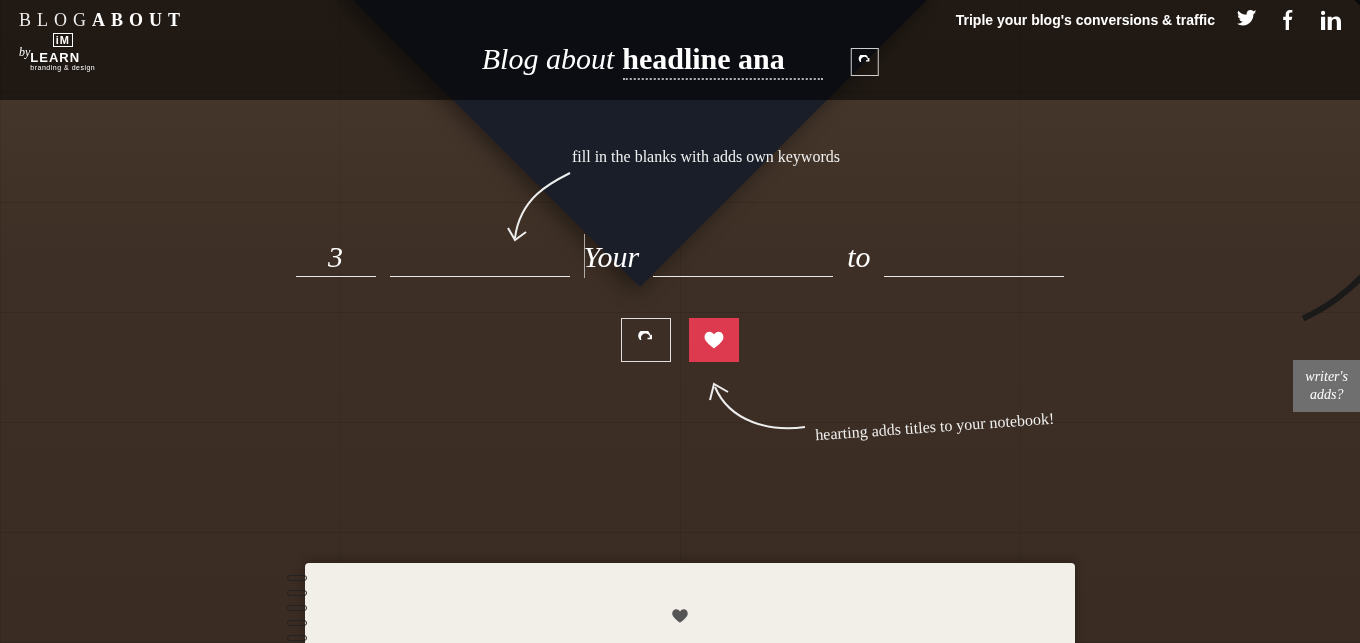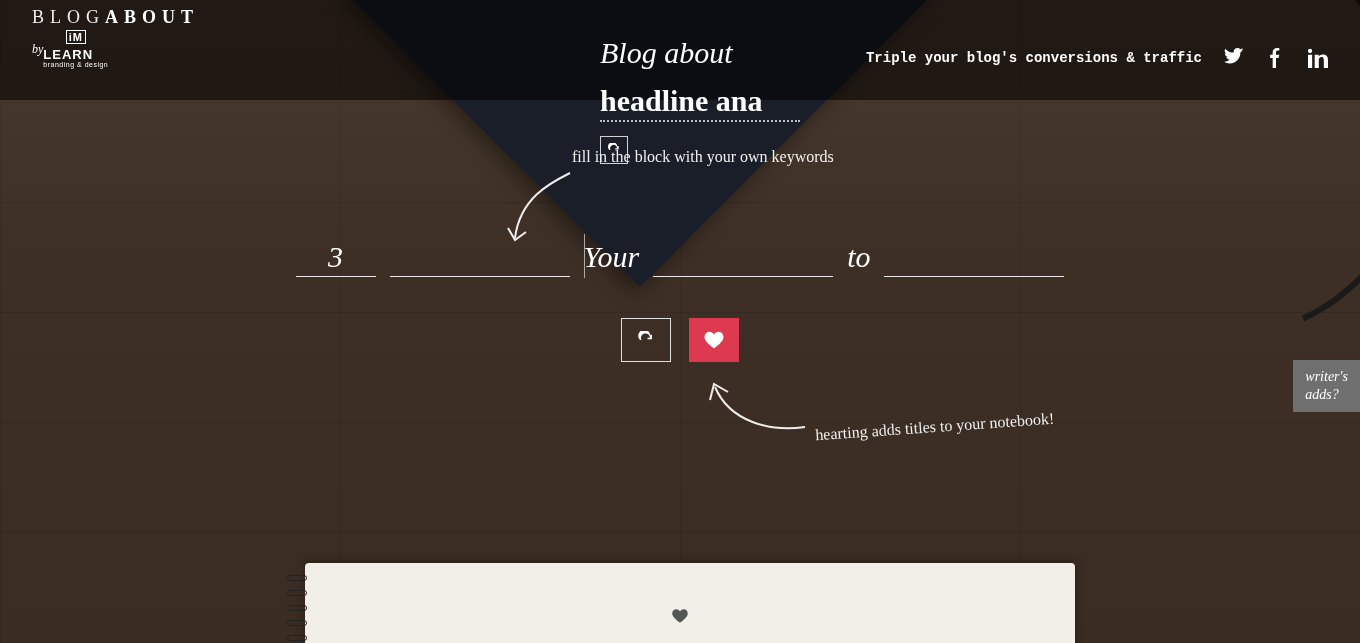--- a/index.html
+++ b/index.html
@@ -45,70 +45,69 @@
       height: 400px;
       border: 6px solid #1a1a1a;
       border-radius: 50%;
       border-left-color: transparent;
       border-bottom-color: transparent;
       transform: rotate(20deg);
       z-index: 2;
     }
     .header {
       position: absolute;
-      top: 8px; left: 0; right: 0;
+      top: 0; left: 0; right: 0;
       height: 60px;
       display: flex;
-      align-items: flex-end;
-      padding: 10px 32px 0;
+      align-items: flex-start;
+      padding: 10px 19px 0;
       z-index: 10;
       color: #fff;
     }
     .logo-area { display: flex; flex-direction: column; align-items: flex-start; }
     .logo-text { font-family: Georgia, serif; letter-spacing: 6px; font-size: 18px; }
     .logo-text .blog { font-weight: normal; color: #eee; }
     .logo-text .about { font-weight: bold; color: #fff; }
     .impact { display: flex; align-items: center; gap: 0; margin-top: 2px; font-style: italic; font-size: 12px; }
     .impact-box {
       display: inline-flex; align-items: center; gap: 4px;
       font-family: Arial, sans-serif; font-weight: bold; font-style: normal;
       font-size: 13px; letter-spacing: 1px; flex-direction: column;
     }
     .impact-m { display: inline-block; border: 1.5px solid #fff; padding: 0 2px; font-size: 11px; }
     .impact-sub { font-size: 7px; letter-spacing: 0.5px; font-weight: normal; }
     .header-right { margin-left: auto; display: flex; align-items: center; gap: 22px; }
-    .promo-text { font-family: Liberation Mono, monospace; font-weight: bold; font-size: 14px; color: #fff; }
+    .promo-text { font-family: Liberation Sans, sans-serif; font-weight: bold; font-size: 14px; color: #fff; }
     .learn-more-btn {
       background: #2db88b;
       color: #fff;
       border: none;
       border-radius: 24px;
       padding: 10px 22px;
       font-family: Arial, sans-serif;
       font-weight: bold;
       font-size: 13px;
       letter-spacing: 1.5px;
       cursor: pointer;
     }
     .social-icon { color: #fff; cursor: pointer; display: inline-flex; }
     .social-icon svg { width: 20px; height: 20px; fill: #fff; }
     .hero-line {
       position: absolute;
-      top: 36px;
+      top: 42px;
       left: 50%;
       transform: translateX(-50%);
       z-index: 10;
       color: #fff;
       font-family: Georgia, serif;
       font-style: italic;
       font-size: 30px;
       display: flex;
       align-items: baseline;
-      gap: 14px;
-      flex-direction: column;
+      gap: 8px;
     }
     .hero-input {
       font-family: Georgia, serif;
       font-weight: bold;
       font-size: 30px;
       background: transparent;
       border: none;
       border-bottom: 2px dotted rgba(255,255,255,0.7);
       color: #fff;
       width: 200px;
@@ -219,21 +218,21 @@
       top: 360px;
       background: #6f6f6f;
       color: #fff;
       font-family: Georgia, serif;
       font-style: italic;
       font-size: 14px;
       padding: 8px 12px;
       z-index: 10;
       cursor: pointer;
       line-height: 1.3;
-      text-align: left;
+      text-align: center;
     }
     .notebook {
       position: absolute;
       bottom: -10px;
       left: 50%;
       transform: translateX(-50%);
       width: 790px;
       height: 90px;
       z-index: 6;
     }
@@ -307,21 +306,21 @@
 <div class="hero-line">
   <span>Blog about</span>
   <input class="hero-input" value="headline ana" style="">
   <span class="refresh-box">
     <svg viewBox="0 0 24 24">
         <path d="M17.65 6.35A8 8 0 104 12h2a6 6 0 1111.3-3H14v2h6V5h-2z"></path>
       </svg>
   </span>
 </div>
 
-<div class="hint-top">fill in the block with your own keywords</div>
+<div class="hint-top">fill in the blanks with adds own keywords</div>
 <div class="arrow-top">
   <svg viewBox="0 0 90 80">
       <path d="M70 5 C 50 15, 20 30, 15 70"></path>
       <path d="M8 60 L15 72 L26 64"></path>
     </svg>
 </div>
 
 <div class="vertical-sep"></div>
 
 <div class="headline-row">

